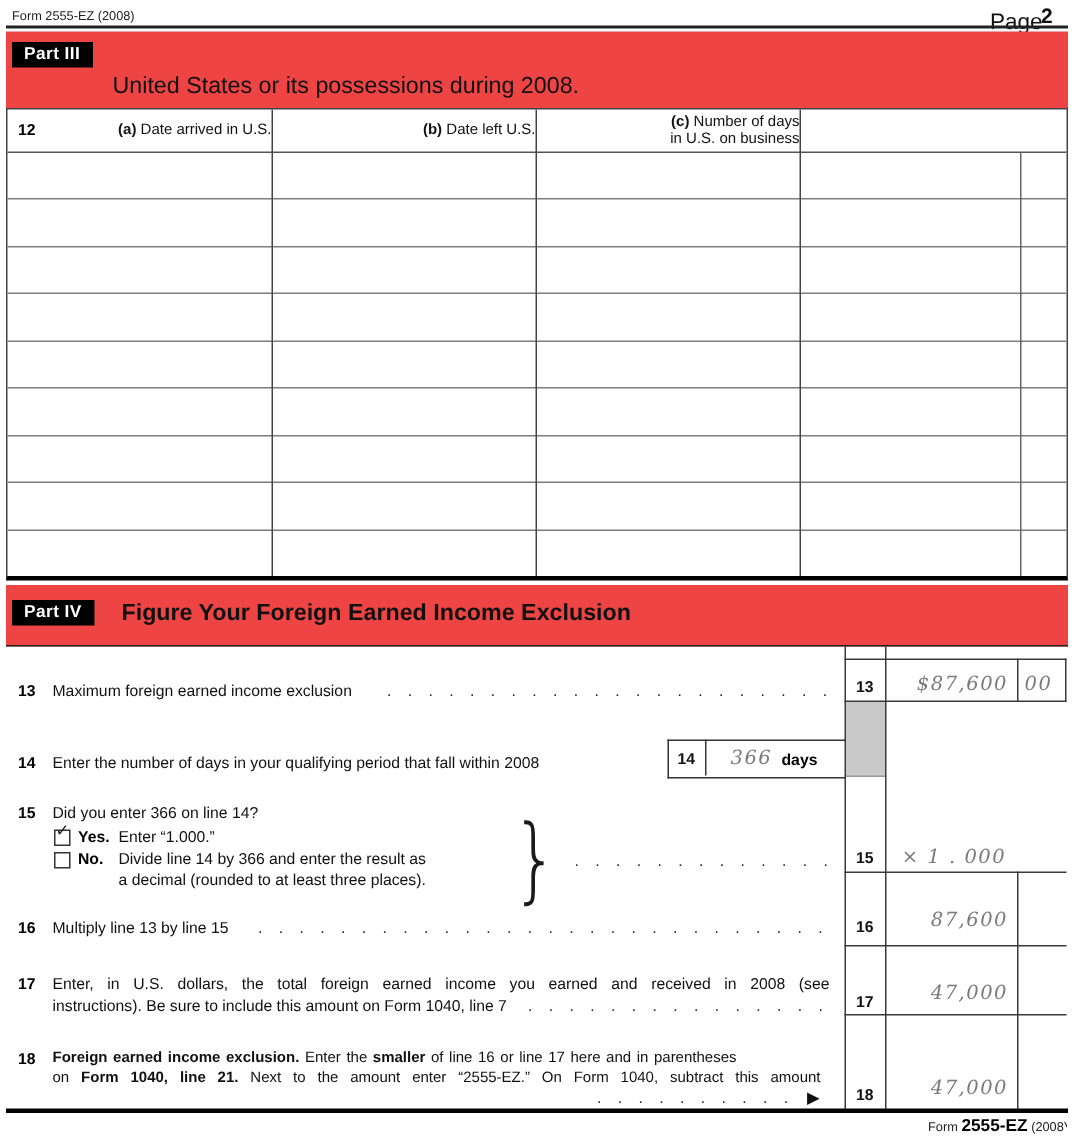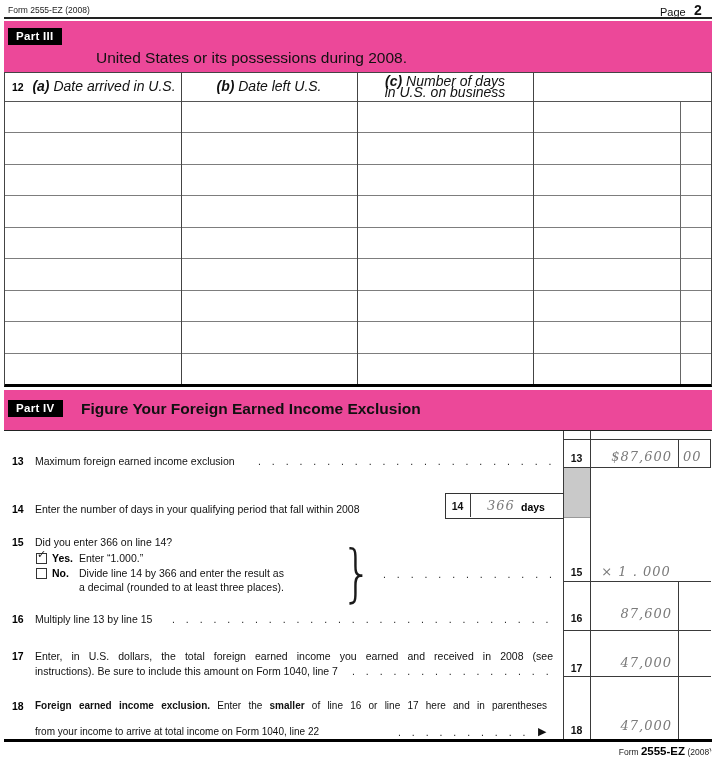--- a/index.html
+++ b/index.html
@@ -7,59 +7,59 @@
     position:relative; width:717px; height:761px; background:#fff;
     font-family:"Liberation Sans","DejaVu Sans",sans-serif; color:#111;
     overflow:hidden;
     border-radius:26px;
   }
   .abs{position:absolute;}
   .small{font-size:8.5px;color:#222;}
   .body-t{font-size:10.5px;line-height:12px;color:#111;white-space:nowrap;}
   .body-s{font-size:10px;line-height:12px;color:#111;}
   .num{font-weight:bold;font-size:10.5px;color:#000;}
-  .band{background:#ec4899;}
+  .band{background:#ef4444;}
   .badge{background:#000;color:#fff;font-weight:bold;font-size:11.5px;padding:2px 8px 3px 8px;letter-spacing:.3px;}
   .ptitle{font-size:15.5px;line-height:20px;white-space:nowrap;color:#111;}
   .ptitle b{font-weight:bold;}
   .dots{font-size:10.5px;line-height:12px;word-spacing:8px;white-space:nowrap;overflow:hidden;color:#222;}
   .val{font-family:"DejaVu Serif",serif;font-style:italic;color:#7a7a7a;font-size:13px;letter-spacing:1px;white-space:nowrap;}
   .vline{background:#3a3a3a;width:1px;}
   .hline{background:#3a3a3a;height:1px;}
   
   .p3table{left:4px;top:72px;width:706px;height:311px;border:1px solid #444;border-bottom:3px solid #000;}
   .thead{position:absolute;left:0;top:0;width:100%;height:28px;border-bottom:1px solid #555;}
-  .hcell{position:absolute;text-align:center;font-size:14px;line-height:11px;color:#111;font-style:italic;}
+  .hcell{position:absolute;text-align:right;font-size:10px;line-height:11px;color:#111;}
   .tbody{position:absolute;left:0;top:29px;width:100%;height:282px;display:flex;flex-direction:column;}
   .trow{flex:1;border-bottom:1px solid #7d7d7d;}
   .trow:last-child{border-bottom:none;}
   .colline{position:absolute;top:0;bottom:0;width:1px;background:#444;}
   .centsline{position:absolute;top:29px;bottom:0;width:1px;background:#666;}
   
   .cb{width:9px;height:9px;border:1px solid #333;background:#fff;position:absolute;}
   .cb .check{position:absolute;left:0px;top:-5px;font-size:11px;font-weight:bold;color:#222;line-height:11px;}
   .just{text-align:justify;text-align-last:justify;white-space:normal;}
   .brace{font-family:"DejaVu Sans",sans-serif;font-size:62px;line-height:60px;color:#1a1a1a;transform:scaleX(.8);transform-origin:left top;font-weight:100;}
   .boxnum{font-weight:bold;font-size:10.5px;text-align:center;}
   .footer{font-size:8.5px;color:#222;white-space:nowrap;}
   .footer b{font-size:11.5px;color:#000;}
 </style>
 </head>
 <body>
 
 <div class="page">
 
   <div class="abs small" style="left:8px;top:5px;">Form 2555-EZ (2008)</div>
-  <div class="abs" style="left:660px;top:6px;font-size:11px;text-align:center;">Page</div>
+  <div class="abs" style="left:660px;top:6px;font-size:15px;text-align:center;">Page</div>
   <div class="abs" style="left:694px;top:2px;font-size:14px;font-weight:bold;">2</div>
   <div class="abs" style="left:4px;top:17px;width:708px;height:2px;background:#222;"></div>
 
   <div class="abs band" style="left:4px;top:21px;width:708px;height:51px;">
     <div class="abs badge" style="left:4px;top:7px;">Part III</div>
-    <div class="abs ptitle" style="left:92px;top:27px;">United States or its possessions during 2008.</div>
+    <div class="abs ptitle" style="left:71px;top:27px;">United States or its possessions during 2008.</div>
   </div>
 
   <div class="abs p3table">
     <div class="thead">
       <span class="abs num" style="left:7px;top:8px;">12</span>
       <div class="hcell" style="left:22px;top:8px;width:154px;">
         <b>(a)</b> <span>Date arrived in U.S.</span>
       </div>
       <div class="hcell" style="left:176px;top:8px;width:176px;">
         <b>(b)</b> <span>Date left U.S.</span>
@@ -142,24 +142,26 @@
   <span class="abs val" style="left:592px;top:606px;width:80px;text-align:right;">87,600</span>
 
   <span class="abs num" style="left:12px;top:650px;">17</span>
   <div class="abs body-t just" style="left:35px;top:650px;width:518px;">Enter, in U.S. dollars, the total foreign earned income you earned and received in 2008 (see</div>
   <span class="abs body-t" style="left:35px;top:665px;">instructions). Be sure to include this amount on Form 1040, line 7</span>
   <span class="abs dots" style="left:352px;top:665px;width:201px;">. . . . . . . . . . . . . . . .</span>
   <span class="abs boxnum" style="left:563px;top:662px;width:27px;">17</span>
   <span class="abs val" style="left:592px;top:655px;width:80px;text-align:right;">47,000</span>
 
   <span class="abs num" style="left:12px;top:700px;">18</span>
-  <div class="abs body-s just" style="left:35px;top:700px;width:512px;">
+  <div class="abs body-s just" style="left:35px;top:700px;width:456px;">
     <b>Foreign earned income exclusion.</b><span> Enter the </span><b>smaller</b><span> of line 16 or line 17 here and in parentheses</span>
   </div>
-  <span class="abs body-s" style="left:35px;top:726px;white-space:nowrap;">from your income to arrive at total income on Form 1040, line 22</span>
+  <div class="abs body-s just" style="left:35px;top:713px;width:512px;">
+    <span>on </span><b>Form 1040, line 21.</b><span> Next to the amount enter “2555-EZ.” On Form 1040, subtract this amount</span>
+  </div>
   <span class="abs dots" style="left:398px;top:726px;width:132px;">. . . . . . . . . .</span>
   <span class="abs" style="left:538px;top:725px;font-size:11px;">▶</span>
   <span class="abs boxnum" style="left:563px;top:724px;width:27px;">18</span>
   <span class="abs val" style="left:592px;top:718px;width:80px;text-align:right;">47,000</span>
 
   <div class="abs footer" style="left:402px;top:745px;width:310px;text-align:right;">
     <span>Form</span>
     <b>2555-EZ</b>
     <span>(2008)</span>
   </div>

